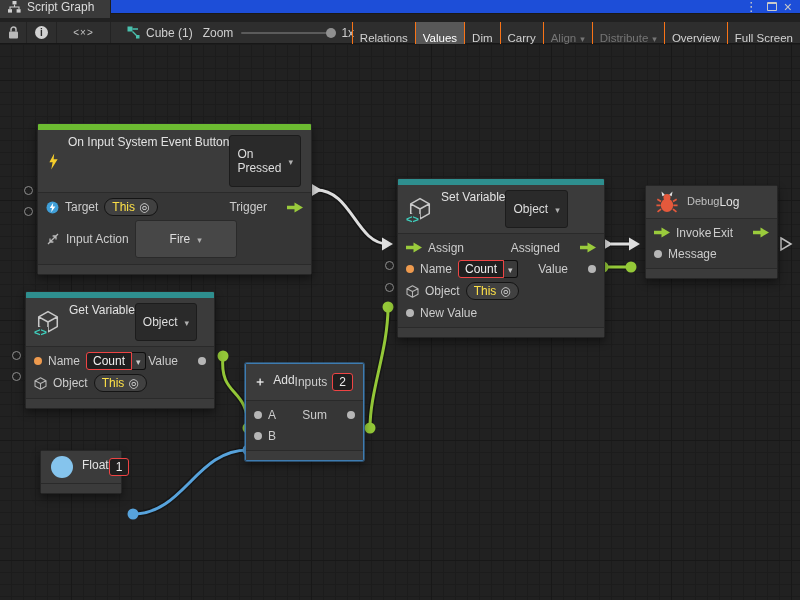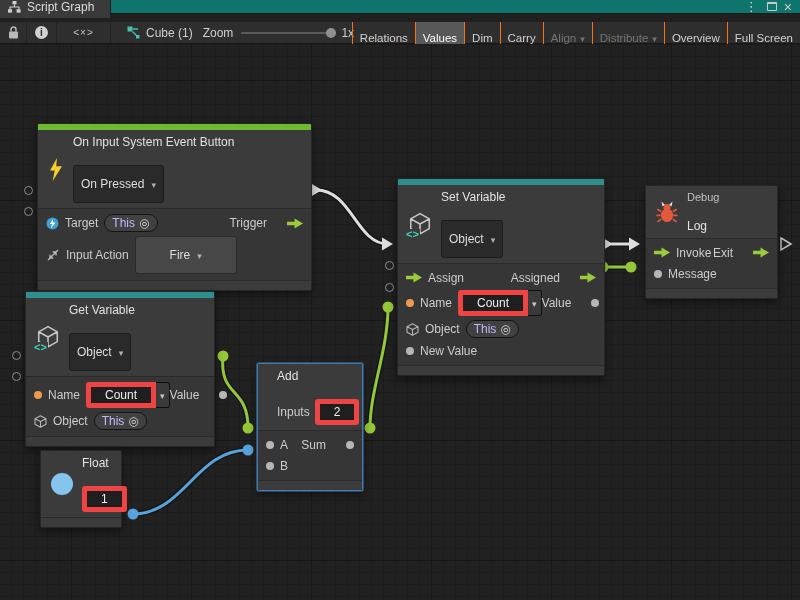--- a/index.html
+++ b/index.html
@@ -1,19 +1,19 @@
 <!DOCTYPE html>
 <html><head>
 <meta charset="utf-8">
 <style>
   html,body{margin:0;padding:0;width:800px;height:600px;overflow:hidden;background:#212121;
     font-family:"Liberation Sans","DejaVu Sans",sans-serif;-webkit-font-smoothing:antialiased;}
   *{box-sizing:border-box}
   
-  #tabbar{position:absolute;left:0;top:0;width:800px;height:14px;background:#0f766e;border-bottom:1px solid #191919;display:flex;align-items:center}
+  #tabbar{position:absolute;left:0;top:0;width:800px;height:14px;background:#1d4ed8;border-bottom:1px solid #191919;display:flex;align-items:center}
   #tab{height:22px;display:flex;align-items:center;gap:6px;padding:0 16px 0 8px;background:#3a3a3a;color:#dcdcdc;font-size:12px;border-right:1px solid #1e1e1e}
   #wincontrols{margin-left:auto;display:flex;align-items:center;gap:7px;padding-right:8px;color:#c9c9c9}
   .kebab{font-size:13px;letter-spacing:0;line-height:22px;padding:0 2px}
   .maxbox{width:10px;height:9px;border:1px solid #c9c9c9;border-top:2px solid #c9c9c9;border-radius:1px}
   .closex{font-size:14px;line-height:22px}
   
   #toolbar{position:absolute;left:0;top:22px;width:800px;height:22px;background:#2e2e2e;border-bottom:1px solid #171717;display:flex;align-items:stretch;color:#cfcfcf;font-size:12px}
   .tbtn{display:flex;align-items:center;justify-content:center;border-right:1px solid #232323;padding:0 6px}
   .tbtn.icon-only{width:27px;padding:0}
   .infocircle{width:13px;height:13px;border-radius:50%;background:#d2d2d2;color:#2b2b2b;font-weight:bold;font-size:10px;display:flex;align-items:center;justify-content:center}
@@ -37,38 +37,38 @@
       linear-gradient(90deg,#1c1c1c 1px,transparent 1px);
     background-size:120px 120px,120px 120px,12px 12px,12px 12px;
     background-position:0 36px,71px 0,0 0,11px 0;}
   
   .node{position:absolute;background:#363636;border:1px solid #262626;border-radius:2px;box-shadow:0 4px 9px rgba(0,0,0,.45);color:#cccccc;font-size:12px}
   .node.selected{border:1px solid #3e7cb1;box-shadow:0 0 0 1px rgba(62,124,177,.55),0 4px 9px rgba(0,0,0,.45)}
   .strip{height:6px;border-radius:1px 1px 0 0}
   .strip.green{background:#6cbb31}
   .strip.teal{background:#2e8f8f}
   .head{background:#3b3b3b;display:flex;align-items:center;gap:9px;padding:5px 10px}
-  .head .col{display:flex;flex-direction:column;gap:16px;align-items:flex-start}
+  .head .col{display:flex;flex-direction:row;gap:0;align-items:flex-start}
   .ntitle{color:#e2e2e2;font-size:12px;white-space:nowrap}
   .nsub{color:#c0c0c0;font-size:11px}
   .nbody{border-top:1px solid #2a2a2a;padding:3px 0 4px 0;background:#363636}
   .nfoot{height:10px;background:#3b3b3b;border-top:1px solid #2a2a2a}
   .row{display:flex;align-items:center;padding:2px 8px;min-height:21px}
   .l{display:flex;align-items:center;gap:6px}
   .r{margin-left:auto;display:flex;align-items:center;gap:20px}
   .dot{width:8px;height:8px;border-radius:50%;background:#b6b6b6;flex:0 0 auto}
   .dot.orange{background:#ee9a4e}
   .dot.blue{background:#85c4ed}
   .dd{display:inline-flex;align-items:center;gap:7px;background:#2a2a2a;border:1px solid #1c1c1c;border-radius:3px;padding:11px 7px;color:#dedede;font-size:12px}
   .dd .caret{color:#b0b0b0}
   .dd.wide{background:#474747;border-color:#2a2a2a;width:102px;justify-content:center}
-  .pill{display:inline-flex;align-items:center;gap:4px;background:#414141;border:1px solid #141414;border-radius:9px;padding:0 7px;color:#c4b5fd;line-height:16px}
+  .pill{display:inline-flex;align-items:center;gap:4px;background:#414141;border:1px solid #141414;border-radius:9px;padding:0 7px;color:#fde047;line-height:16px}
   .target-ico::after{content:"◎";font-size:12px;color:#d8d8d8}
   .combo{display:inline-flex;align-items:stretch}
-  .field{background:#1f1f1f;border:5px solid #ef4444;border-radius:3px;padding:0 14px;color:#eeeeee;line-height:16px}
+  .field{background:#1f1f1f;border:1px solid #ef4444;border-radius:3px;padding:0 6px;color:#eeeeee;line-height:16px}
   .combo .field{border-radius:3px 0 0 3px}
   .combo .dd-btn{display:flex;align-items:center;background:#3a3a3a;border:1px solid #0e0e0e;border-left:none;border-radius:0 3px 3px 0;padding:0 4px;color:#c8c8c8}
   .farrow{flex:0 0 auto}
   .farrow path{fill:#9acb3c}
   
   .hport{position:absolute;width:9px;height:9px;border:1.5px solid #8f8f8f;border-radius:50%;background:transparent}
   
   .varicon{position:relative;width:24px;height:24px;flex:0 0 auto}
   .varicon .angle{position:absolute;left:-3px;bottom:-3px;color:#3fd0be;font-weight:bold;font-size:11px;background:#3b3b3b;line-height:10px;padding:0 1px}
   .plusicon rect{fill:#e8e8e8}
@@ -411,21 +411,21 @@
           <span class="pill">
             <span>This</span>
               <span class="target-ico"></span>
           </span>
         </span>
       </div>
     </div>
     <div class="nfoot"></div>
   </div>
 
-  <div class="node selected" style="left:257px;top:319px;width:106px">
+  <div class="node selected" style="left:245px;top:319px;width:119px">
     <div class="head">
       <svg class="plusicon" width="26" height="26" viewBox="0 0 24 24">
         <rect x="10" y="2" width="4" height="20"></rect>
         <rect x="2" y="10" width="20" height="4"></rect>
       </svg>
       <div class="col">
         <span class="ntitle">Add</span>
         <span style="display:inline-flex;align-items:center;gap:5px">
           <span>Inputs</span>
           <span class="field" style="min-width:14px;text-align:center">2</span>

